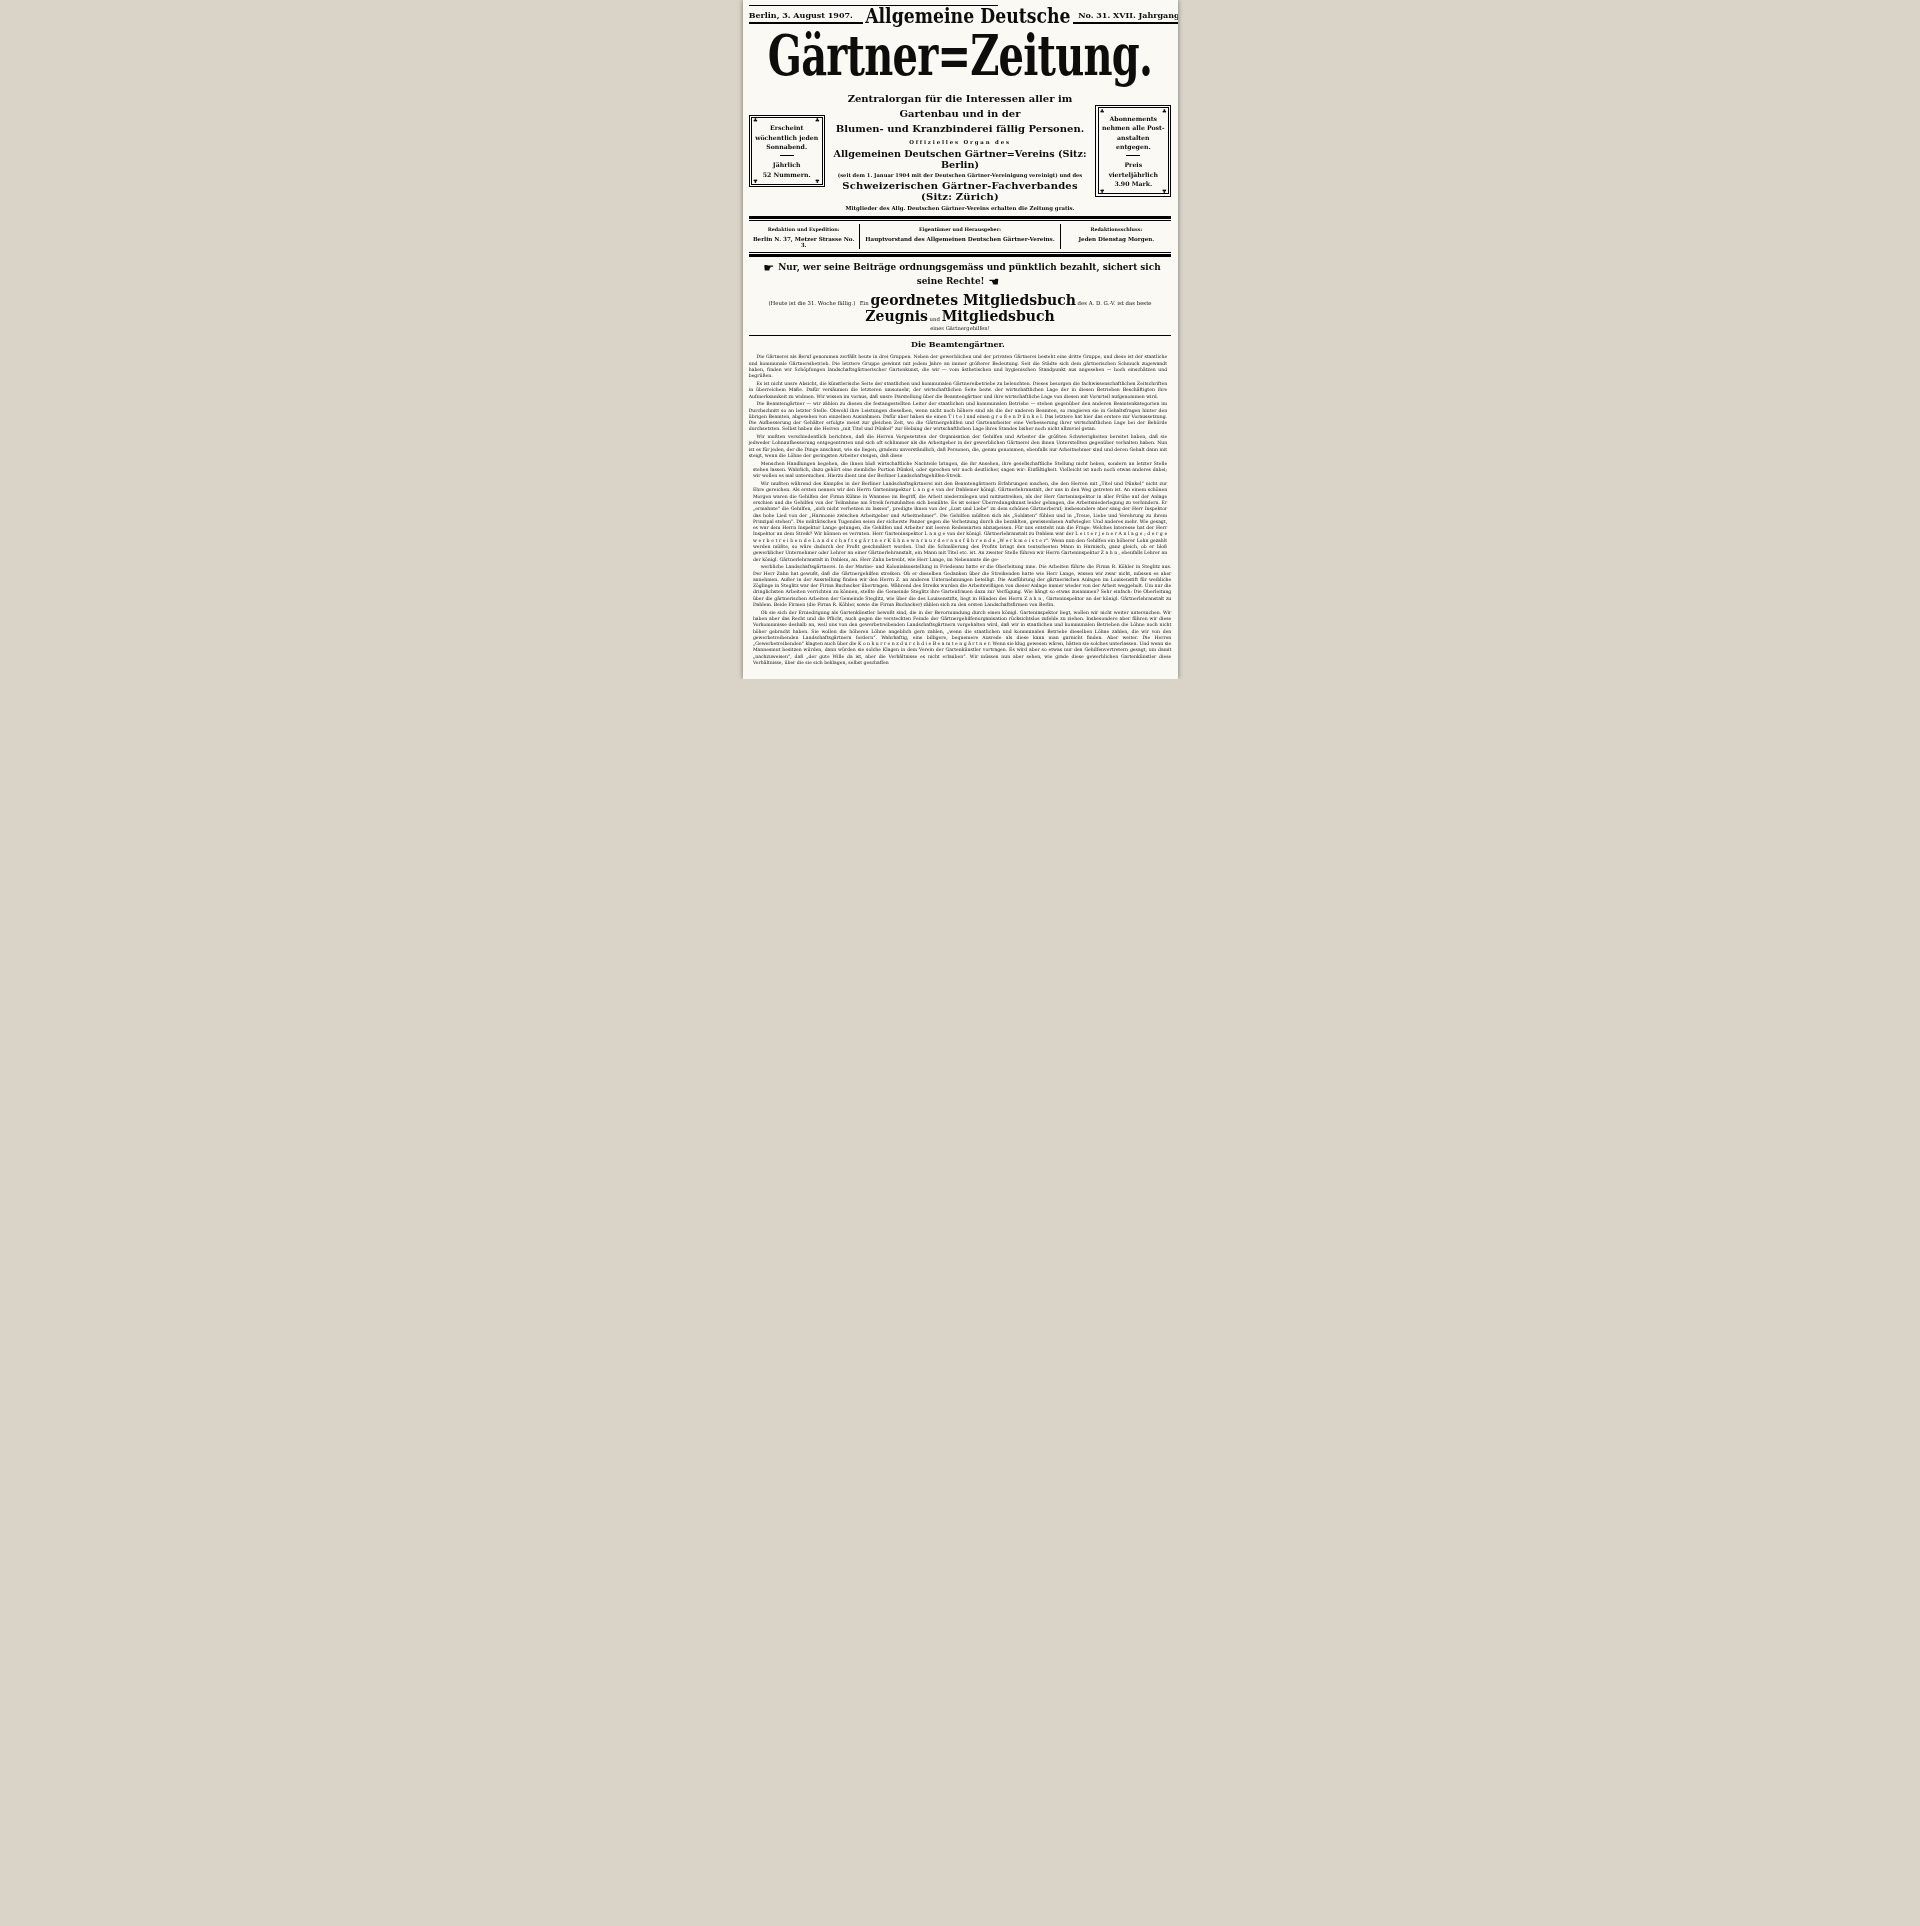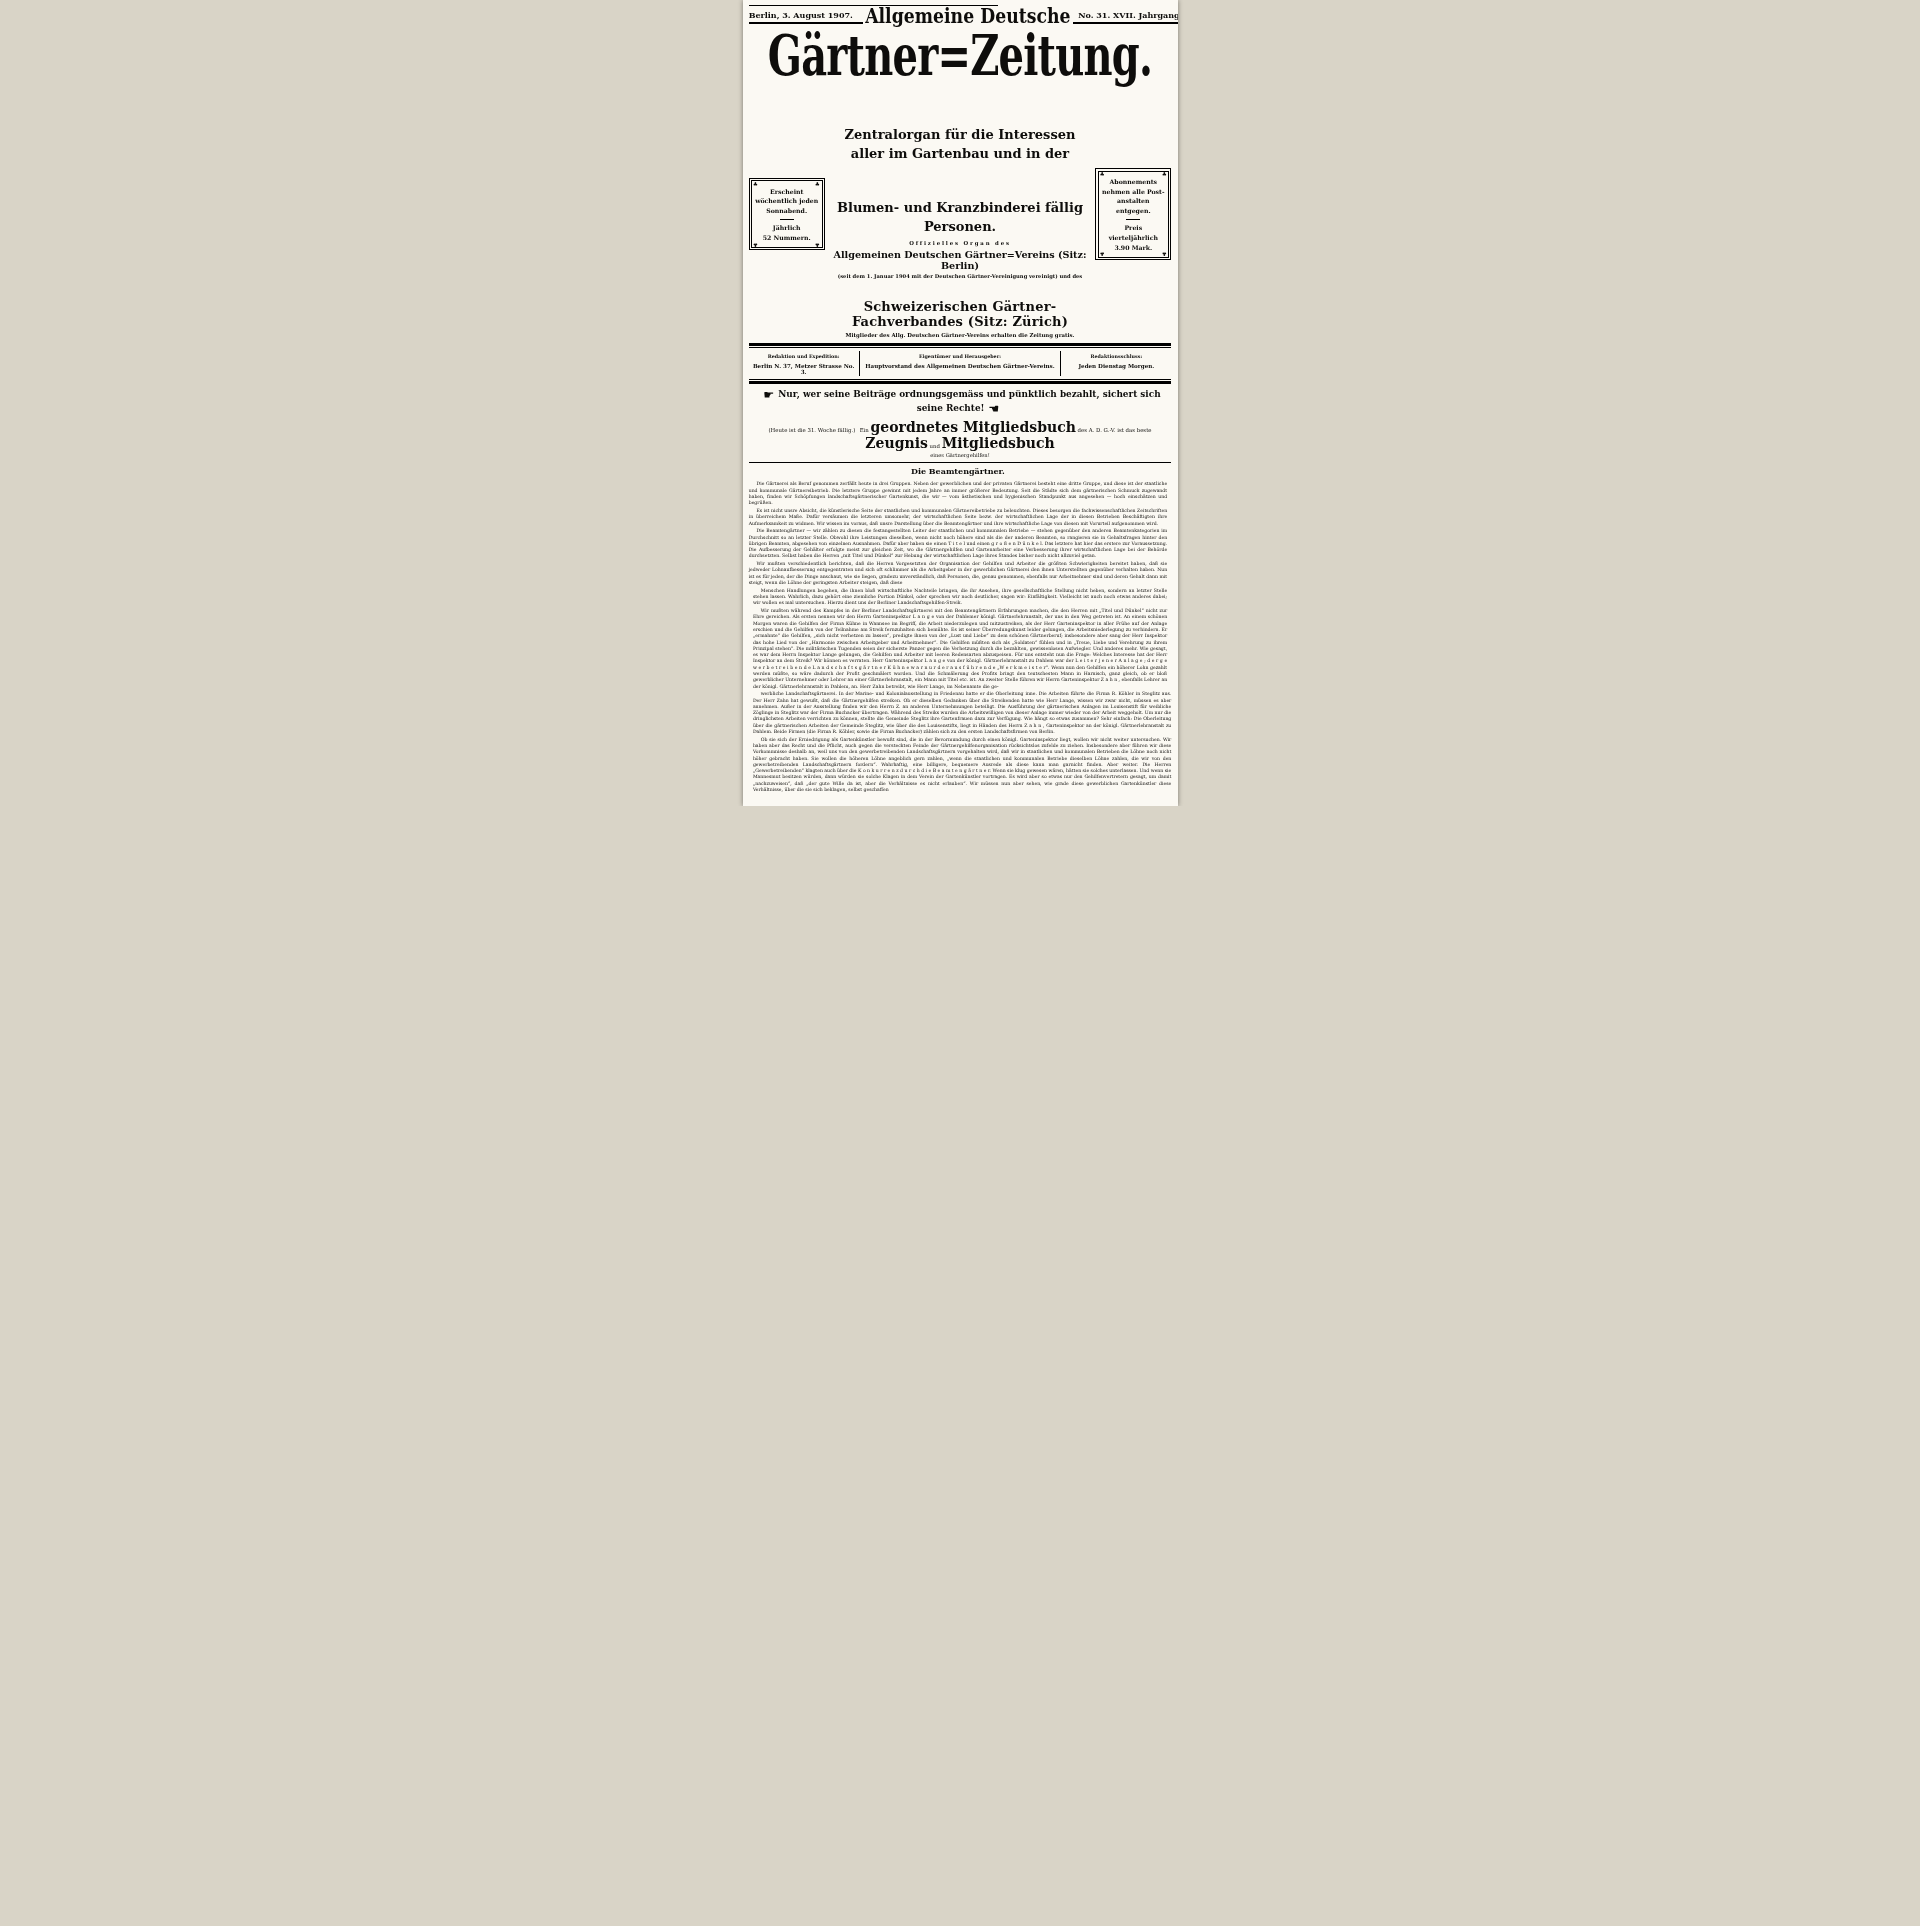--- a/index.html
+++ b/index.html
@@ -20,25 +20,25 @@
   .ornbox-inner{border:0.4px solid #000;position:relative;padding:5.4px 1.5px 4.6px;text-align:center;}
   .corner{position:absolute;font-family:"DejaVu Sans",sans-serif;font-size:5.4px;line-height:1;}
   .corner.tl{top:0.4px;left:1.2px;}
   .corner.tr{top:0.4px;right:1.2px;transform:scaleX(-1);}
   .corner.bl{bottom:0.4px;left:1.2px;transform:scaleY(-1);}
   .corner.br{bottom:0.4px;right:1.2px;transform:scale(-1,-1);}
   .boxline{font-weight:bold;font-size:6.2px;line-height:1.55;}
   .boxsep{width:14px;border-top:0.8px solid #000;margin:3.5px auto;}
 
   .centerblock{flex:1;text-align:center;padding:0 5.4px;}
-  .sub1{font-weight:bold;font-size:13px;line-height:1.5;margin-top:34px;}
+  .sub1{font-weight:bold;font-size:10px;line-height:1.5;}
   .organ{font-weight:bold;font-size:5.4px;letter-spacing:.34em;margin-top:3.5px;}
   .org1{font-weight:bold;font-size:9.6px;margin-top:2.7px;}
   .merger{font-weight:bold;font-size:5.2px;margin-top:2.3px;}
-  .org2{font-weight:bold;font-size:13px;margin-top:20px;letter-spacing:0.2px;}
+  .org2{font-weight:bold;font-size:10px;margin-top:2px;letter-spacing:0.2px;}
   .gratis{font-weight:bold;font-size:5.4px;margin-top:2.7px;}
 
   .hrule{margin:0;border:0;}
   .hrule.thick{height:2.3px;background:#000;}
   .hrule.thin{height:0.8px;background:#000;}
   .gap-t14{margin-top:5.4px;} .gap-t3{margin-top:1.2px;}
 
   .inforow{display:flex;text-align:center;padding:3.5px 0 3.1px;}
   .infocell{padding:1.5px 3.1px;box-sizing:border-box;}
   .infocell.c1{width:26%;}

